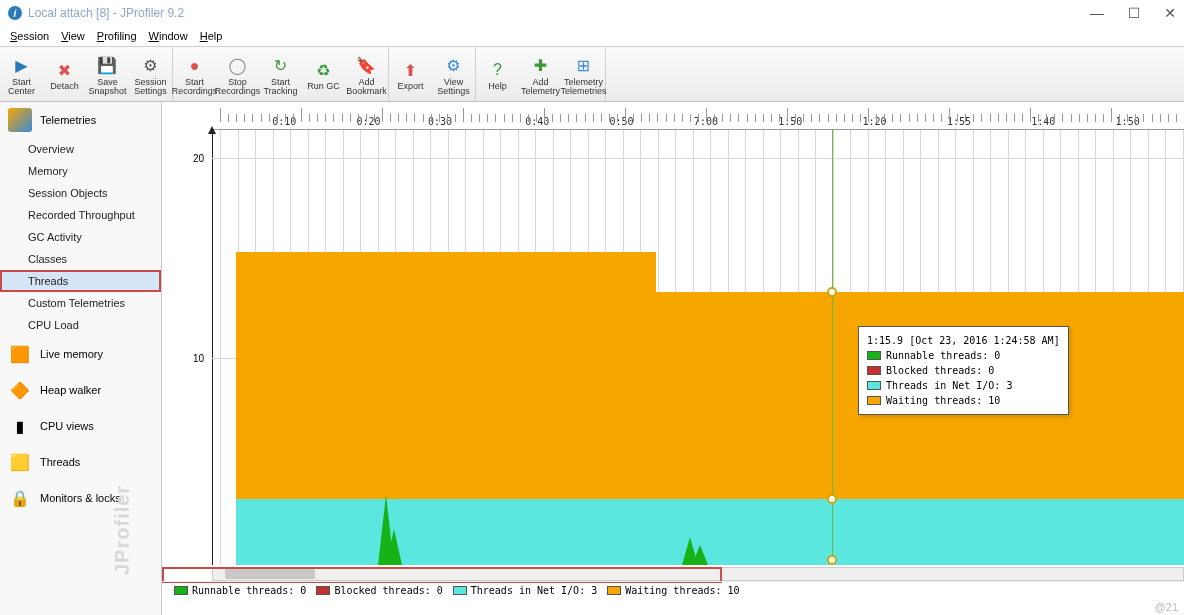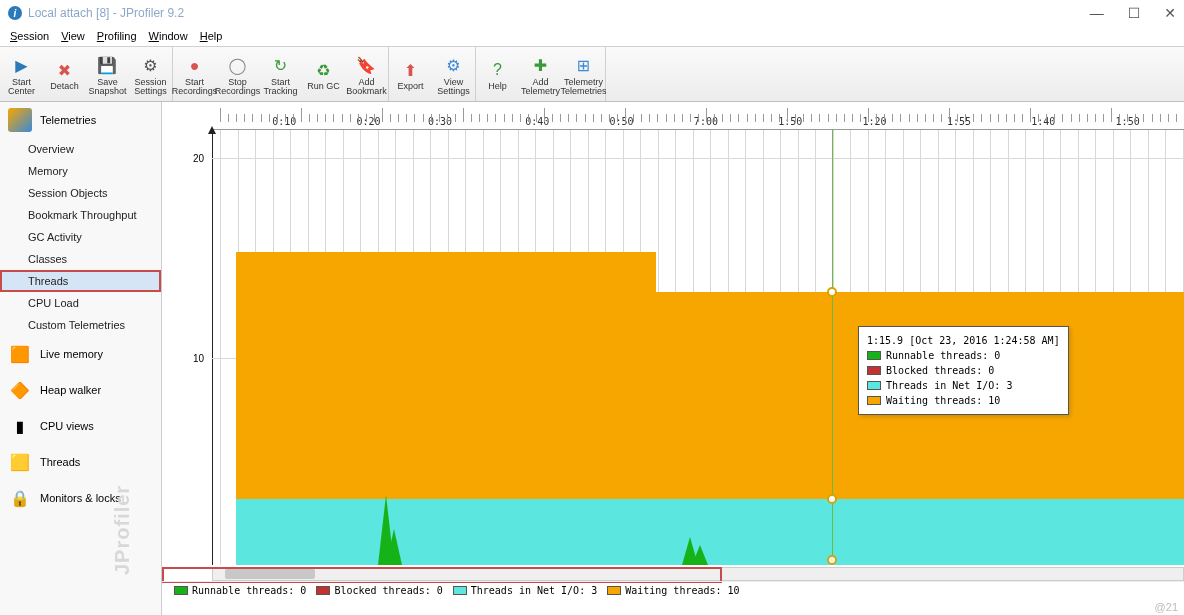--- a/index.html
+++ b/index.html
@@ -160,26 +160,26 @@
 
 <div class="main">
   <div class="sidebar" id="sidebar">
       <div class="side-section category">
         <span class="side-ico" style="background:linear-gradient(135deg,#f7a600,#3a8ad9);border-radius:3px"></span>
         <span>Telemetries</span>
       </div>
       <div class="side-item">Overview</div>
       <div class="side-item">Memory</div>
       <div class="side-item">Session Objects</div>
-      <div class="side-item">Bookmark Throughput</div>
+      <div class="side-item">Recorded Throughput</div>
       <div class="side-item">GC Activity</div>
       <div class="side-item">Classes</div>
       <div class="side-item selected">Threads</div>
+      <div class="side-item">Custom Telemetries</div>
       <div class="side-item">CPU Load</div>
-      <div class="side-item">Custom Telemetries</div>
       <div class="side-section">
         <span class="side-ico">🟧</span>
         <span>Live memory</span>
       </div>
       <div class="side-section">
         <span class="side-ico">🔶</span>
         <span>Heap walker</span>
       </div>
       <div class="side-section">
         <span class="side-ico">▮</span>

